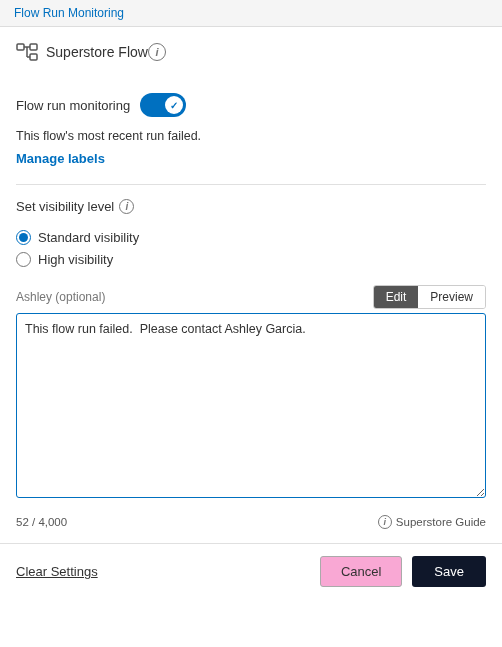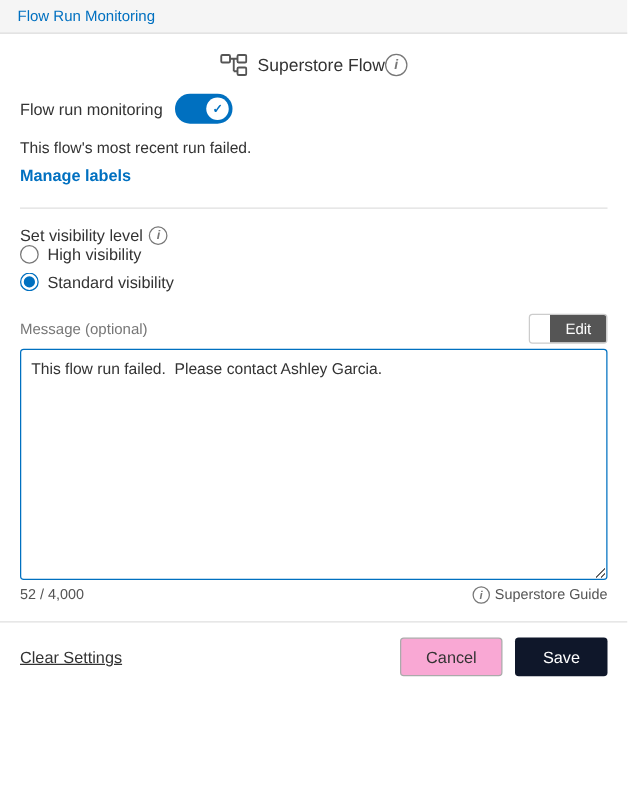--- a/index.html
+++ b/index.html
@@ -27,22 +27,22 @@
 
     
     .panel {
       padding: 16px 16px 0 16px;
     }
 
     
     .header-row {
       display: flex;
       align-items: center;
-      justify-content: center;
-      margin-bottom: 14px;
+      justify-content: flex-start;
+      margin-bottom: 32px;
     }
     .header-left {
       display: flex;
       align-items: center;
       gap: 8px;
     }
     .flow-icon {
       display: inline-flex;
       align-items: center;
       justify-content: center;
@@ -135,21 +135,21 @@
       margin-bottom: 14px;
     }
 
     
     .visibility-label {
       display: flex;
       align-items: flex-start;
       gap: 5px;
       font-size: 13px;
       color: #333;
-      margin-bottom: 0;
+      margin-bottom: 16px;
     }
     .radio-group {
       display: flex;
       flex-direction: column;
       gap: 7px;
       margin-bottom: 18px;
     }
     .radio-item {
       display: flex;
       align-items: center;
@@ -179,21 +179,20 @@
     }
     .message-label {
       font-size: 12px;
       color: #777;
     }
     .tab-group {
       display: flex;
       border: 1px solid #ccc;
       border-radius: 3px;
       overflow: hidden;
-      padding-left: 16px;
     }
     .tab-btn {
       padding: 4px 12px;
       font-size: 12px;
       border: none;
       cursor: pointer;
       background: #fff;
       color: #333;
     }
     .tab-btn.active {
@@ -212,21 +211,21 @@
       color: #333;
       resize: vertical;
       outline: none;
       margin-top: 4px;
     }
 
     .message-footer {
       display: flex;
       justify-content: space-between;
       align-items: center;
-      margin-top: 2px;
+      margin-top: 14px;
       margin-bottom: 14px;
     }
     .char-count {
       font-size: 11.5px;
       color: #555;
     }
     .formatting-guide {
       display: flex;
       align-items: center;
       gap: 4px;
@@ -337,35 +336,36 @@
   <hr class="divider">
 
   
   <div class="visibility-label">
     <span>Set visibility level</span>
     <div class="info-icon" style="width:15px;height:15px;font-size:10px;">i</div>
   </div>
 
   <div class="radio-group">
     <label class="radio-item">
+      <input class="radio-input" type="radio" name="visibility" checked="" style="">
+      <span class="radio-text">Standard visibility</span>
+    </label>
+    <label class="radio-item">
       <input class="radio-input" type="radio" name="visibility" style="">
       <span class="radio-text">High visibility</span>
     </label>
-    <label class="radio-item">
-      <input class="radio-input" type="radio" name="visibility" checked="" style="">
-      <span class="radio-text">Standard visibility</span>
-    </label>
   </div>
 
   
   <div class="message-section">
     <div class="message-header">
-      <span class="message-label">Message (optional)</span>
+      <span class="message-label">Ashley (optional)</span>
       <div class="tab-group">
         <button class="tab-btn active">Edit</button>
+        <button class="tab-btn">Preview</button>
       </div>
     </div>
     <textarea class="message-textarea" spellcheck="false" placeholder="Message (optional)" style="">This flow run failed.  Please contact Ashley Garcia.</textarea>
     <div class="message-footer">
       <span class="char-count">52 / 4,000</span>
       <div class="formatting-guide">
         <span class="info-icon-sm">i</span>
         <span>Superstore Guide</span>
       </div>
     </div>

